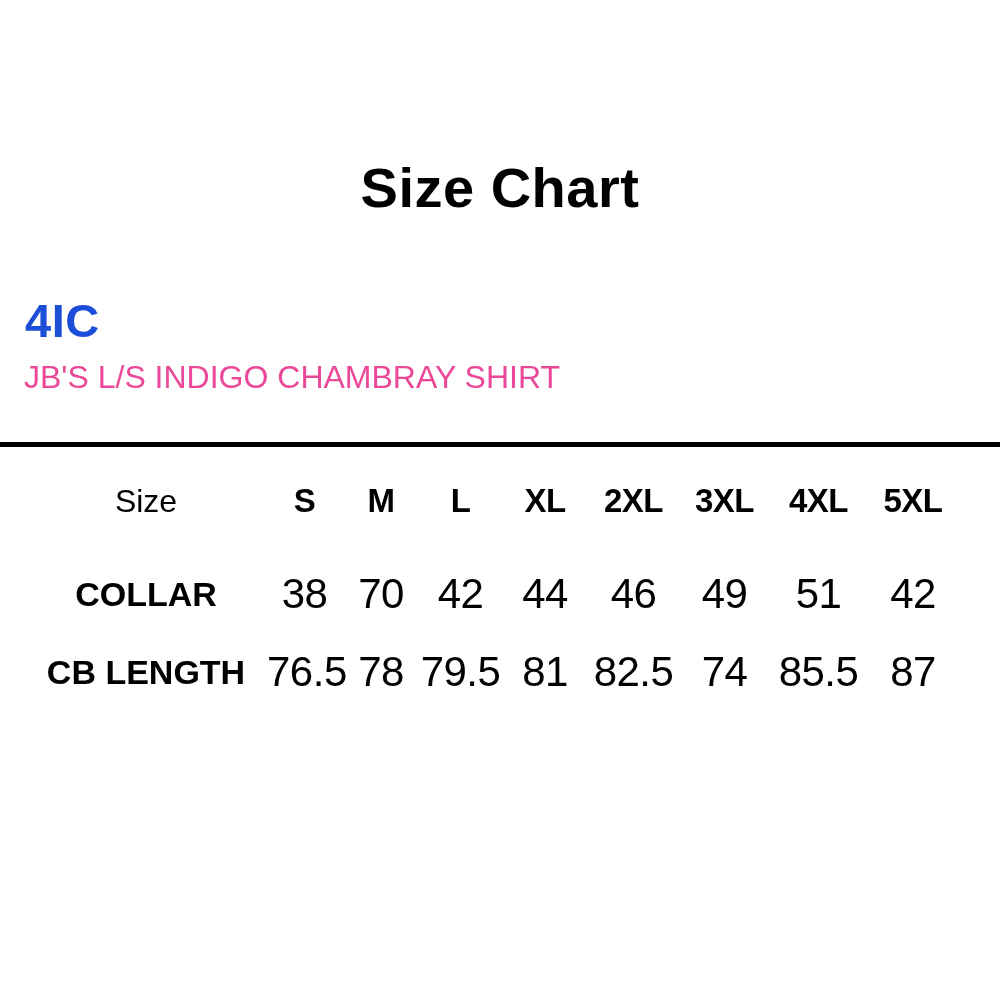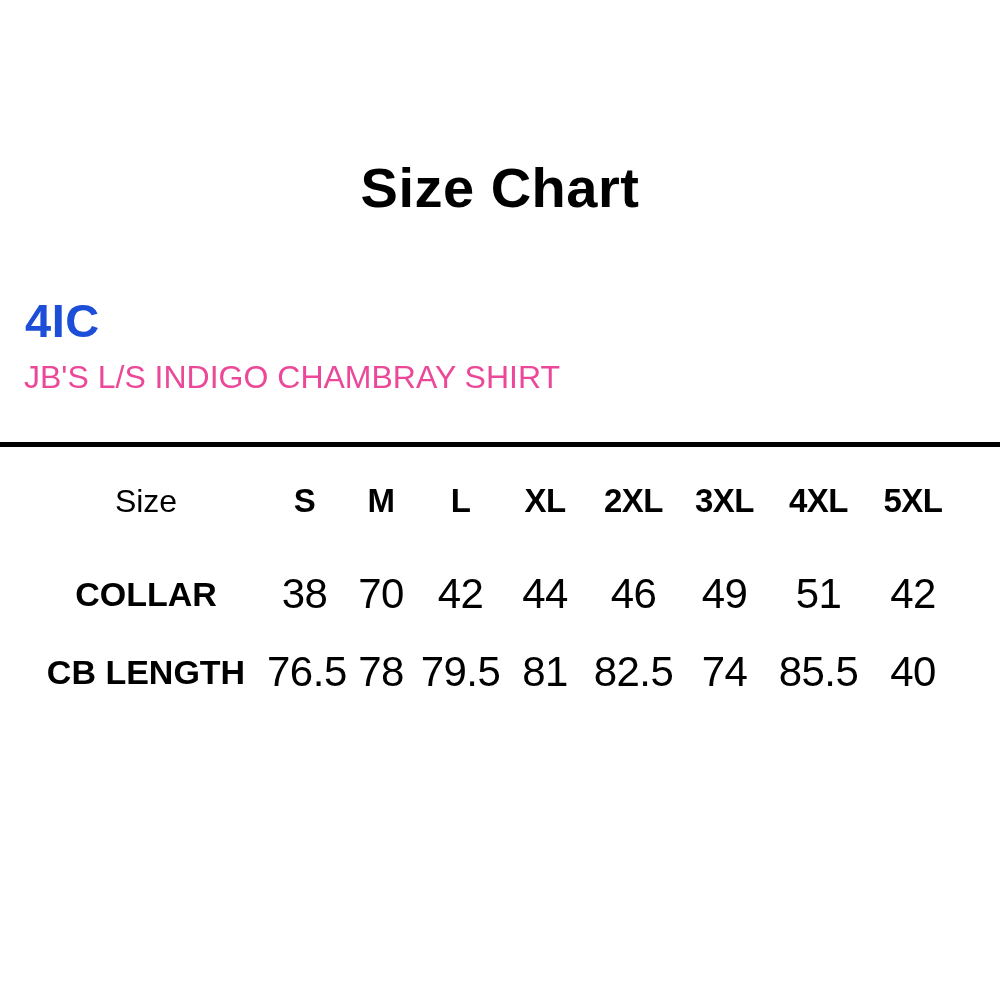--- a/index.html
+++ b/index.html
@@ -161,18 +161,18 @@
       </tr>
       <tr class="r-row3">
         <th class="row-label">CB LENGTH</th>
         <td class="value-cell">76.5</td>
         <td class="value-cell">78</td>
         <td class="value-cell">79.5</td>
         <td class="value-cell">81</td>
         <td class="value-cell">82.5</td>
         <td class="value-cell">74</td>
         <td class="value-cell">85.5</td>
-        <td class="value-cell">40</td>
+        <td class="value-cell">87</td>
       </tr>
     </tbody>
   </table>
 
 </div>
 
 </body></html>

